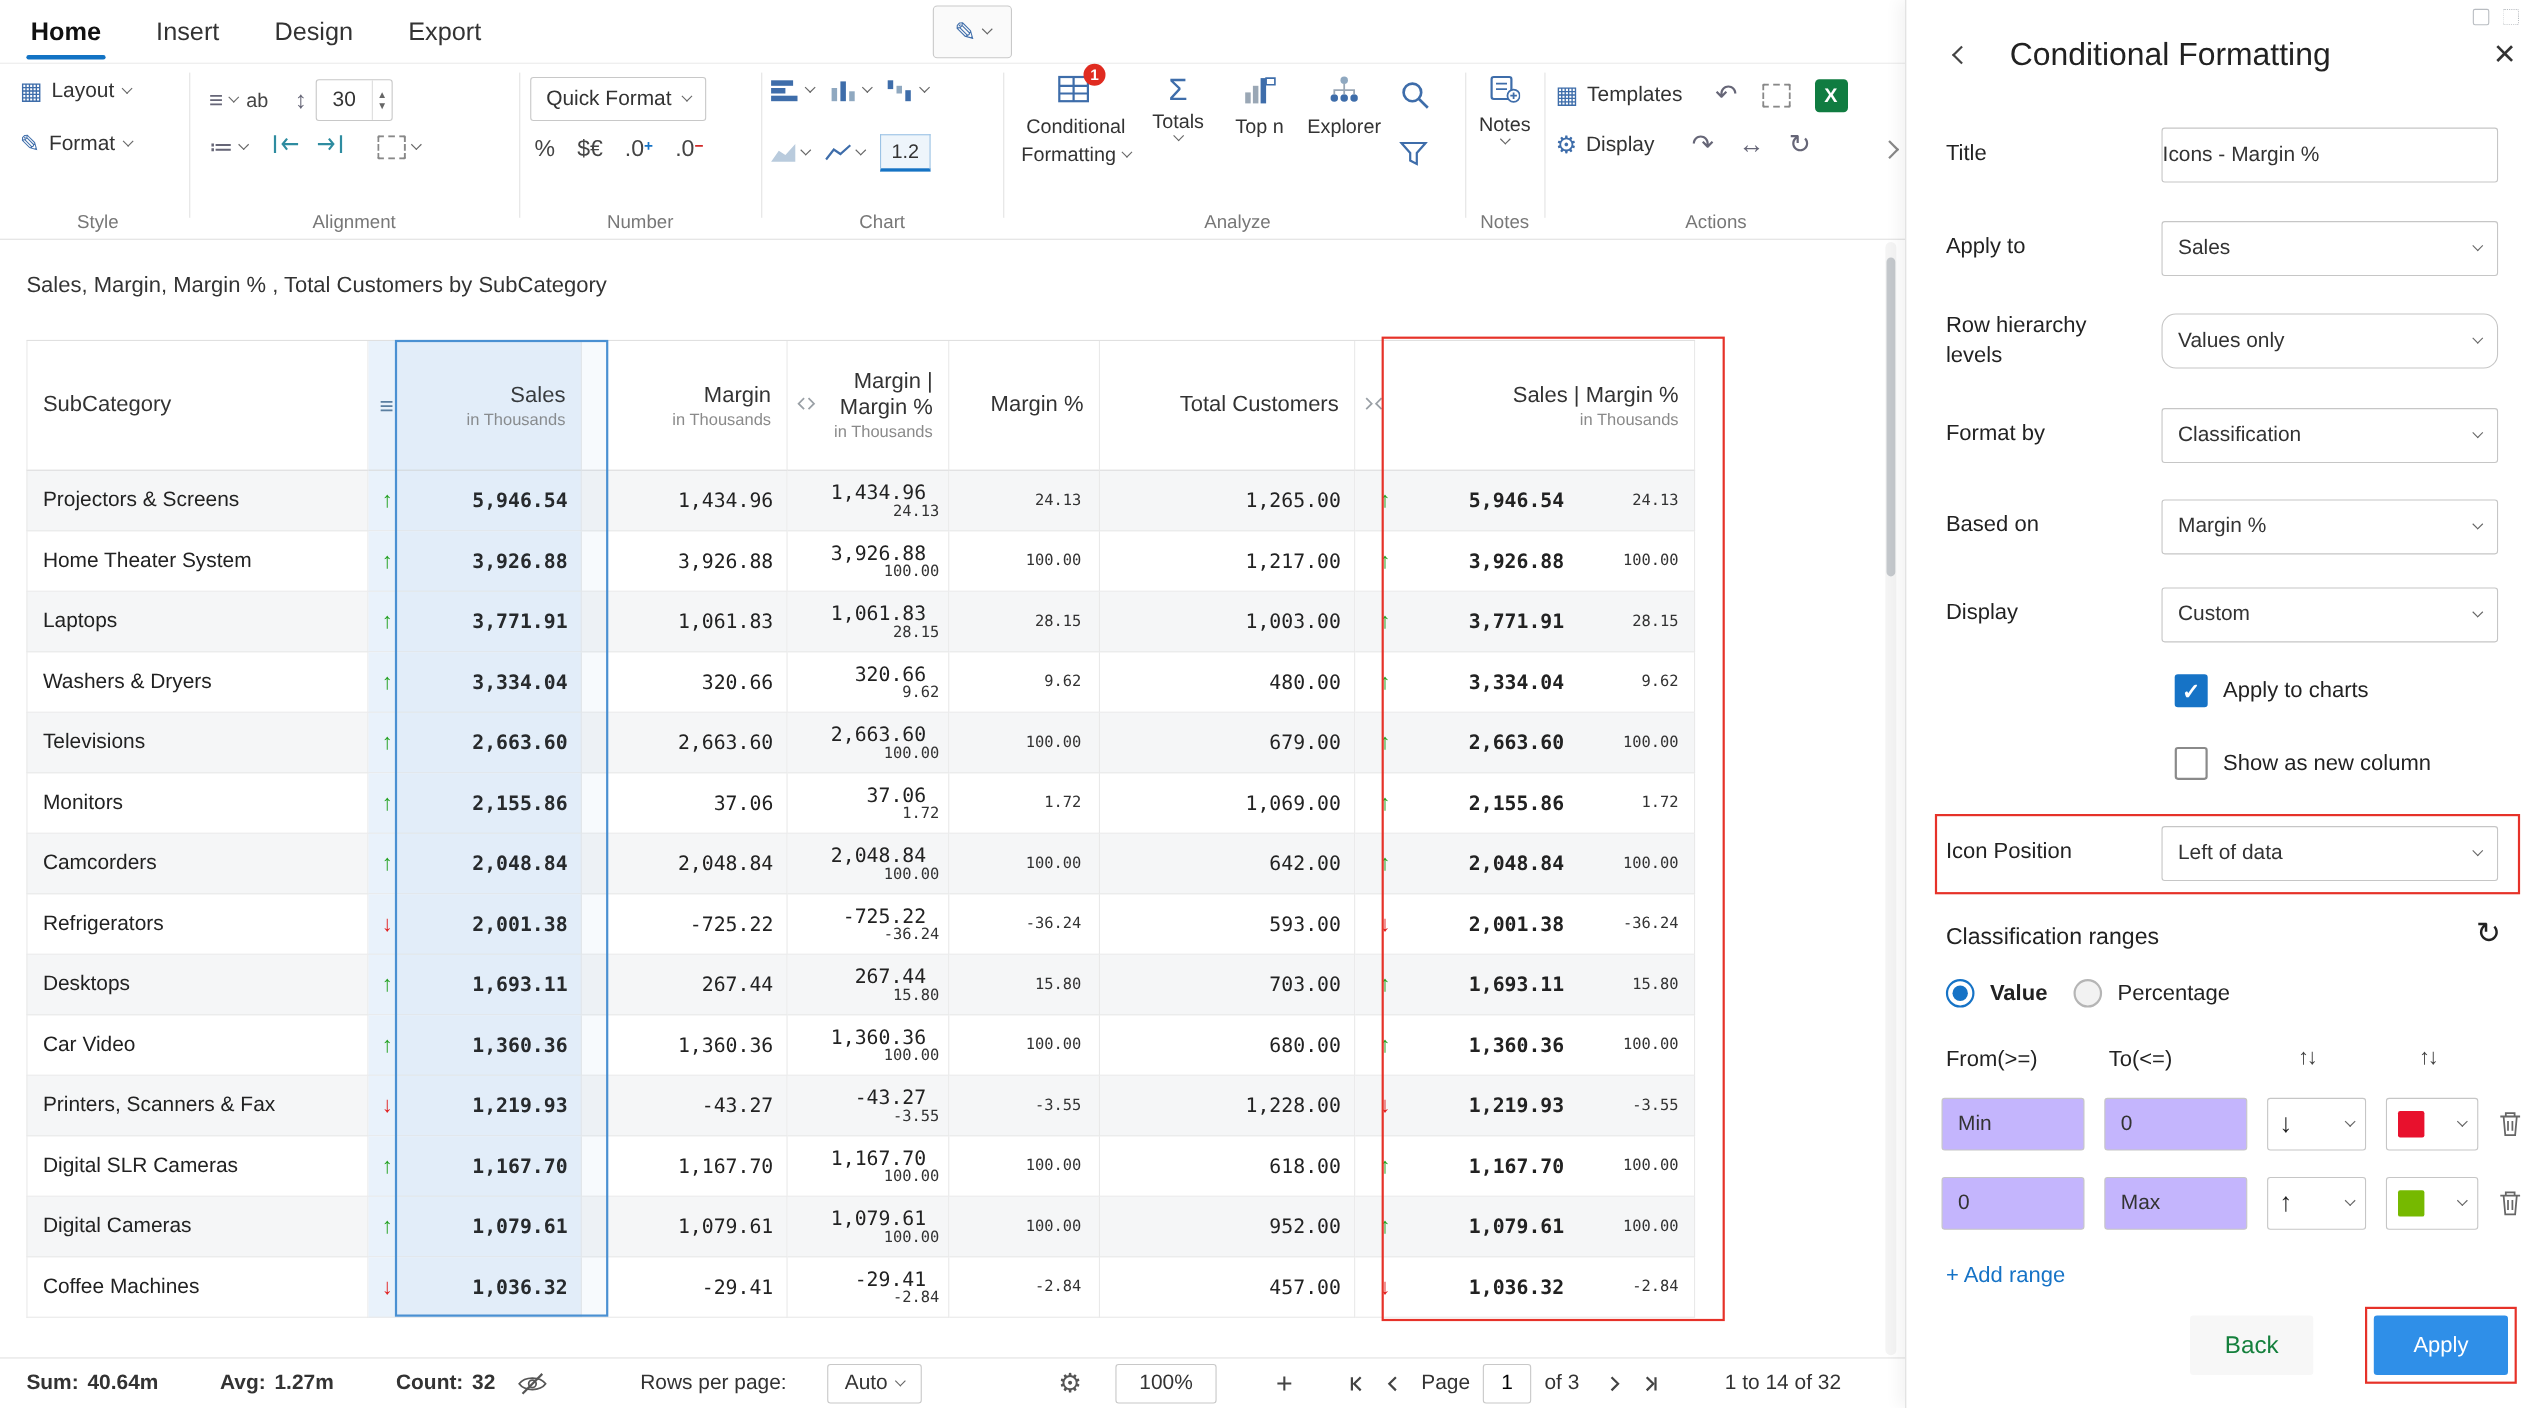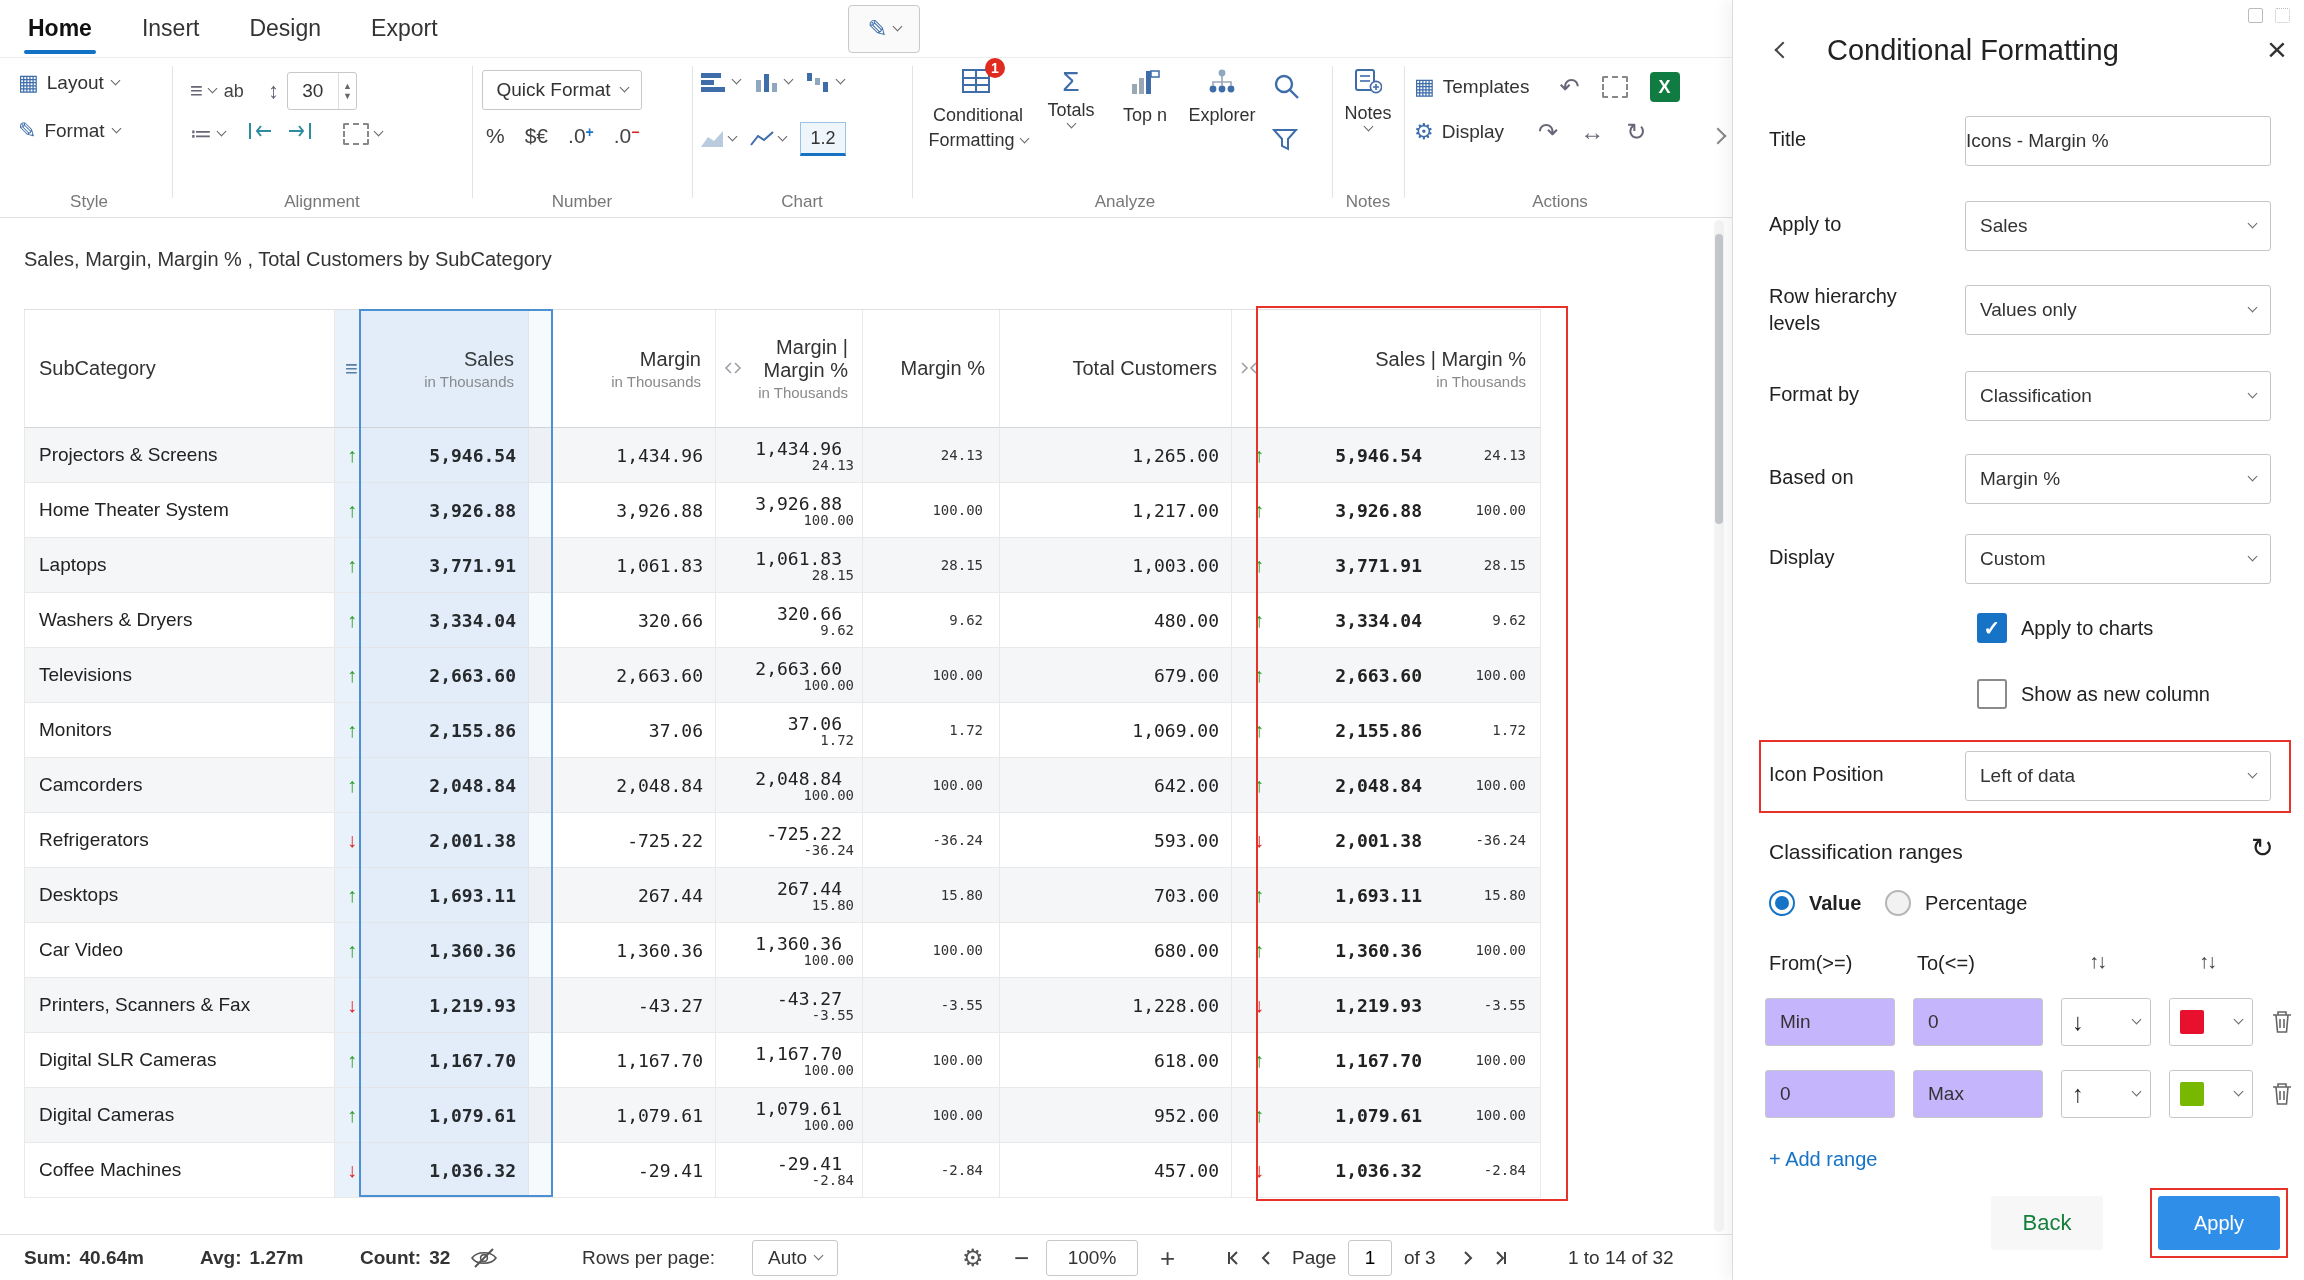--- a/index.html
+++ b/index.html
@@ -806,21 +806,21 @@
           <span>Auto</span>
           <span class="chev sm"></span>
         </span>
       </div>
     <div class="item" style="left:962px;">
         <span style="font-size:24px; color:#555;">⚙</span>
       </div>
     <div class="item" style="left:1014px;">
         <span style="font-size:26px; color:#444;">−</span>
       </div>
-    <div class="item" style="left:1046px;">
+    <div class="item" style="left:1014px;">
         <span class="sb-box" style="width:92px;">
           <span>100%</span>
         </span>
       </div>
     <div class="item" style="left:1160px;">
         <span style="font-size:26px; color:#444;">+</span>
       </div>
 
     <div class="item" style="left:1226px;">
       <svg width="16" height="16" viewBox="0 0 16 16">
@@ -871,21 +871,21 @@
     <span class="p-abs p-label" style="left:36px; top:128px;">Title</span>
     <input class="p-input" style="top: 116px;" value="Icons - Margin %">
 
     <span class="p-abs p-label" style="left:36px; top:213px;">Apply to</span>
     <div class="p-select" style="top:201px;">
         <span>Sales</span>
         <span class="chev sm"></span>
       </div>
 
     <span class="p-abs p-label" style="left:36px; top:283px; width:175px; line-height:1.35;">Row hierarchy levels</span>
-    <div class="p-select" style="top:285px;">
+    <div class="p-select" style="top:285px;border-radius:13px;">
         <span>Values only</span>
         <span class="chev sm"></span>
       </div>
 
     <span class="p-abs p-label" style="left:36px; top:383px;">Format by</span>
     <div class="p-select" style="top:371px;">
         <span>Classification</span>
         <span class="chev sm"></span>
       </div>
 

